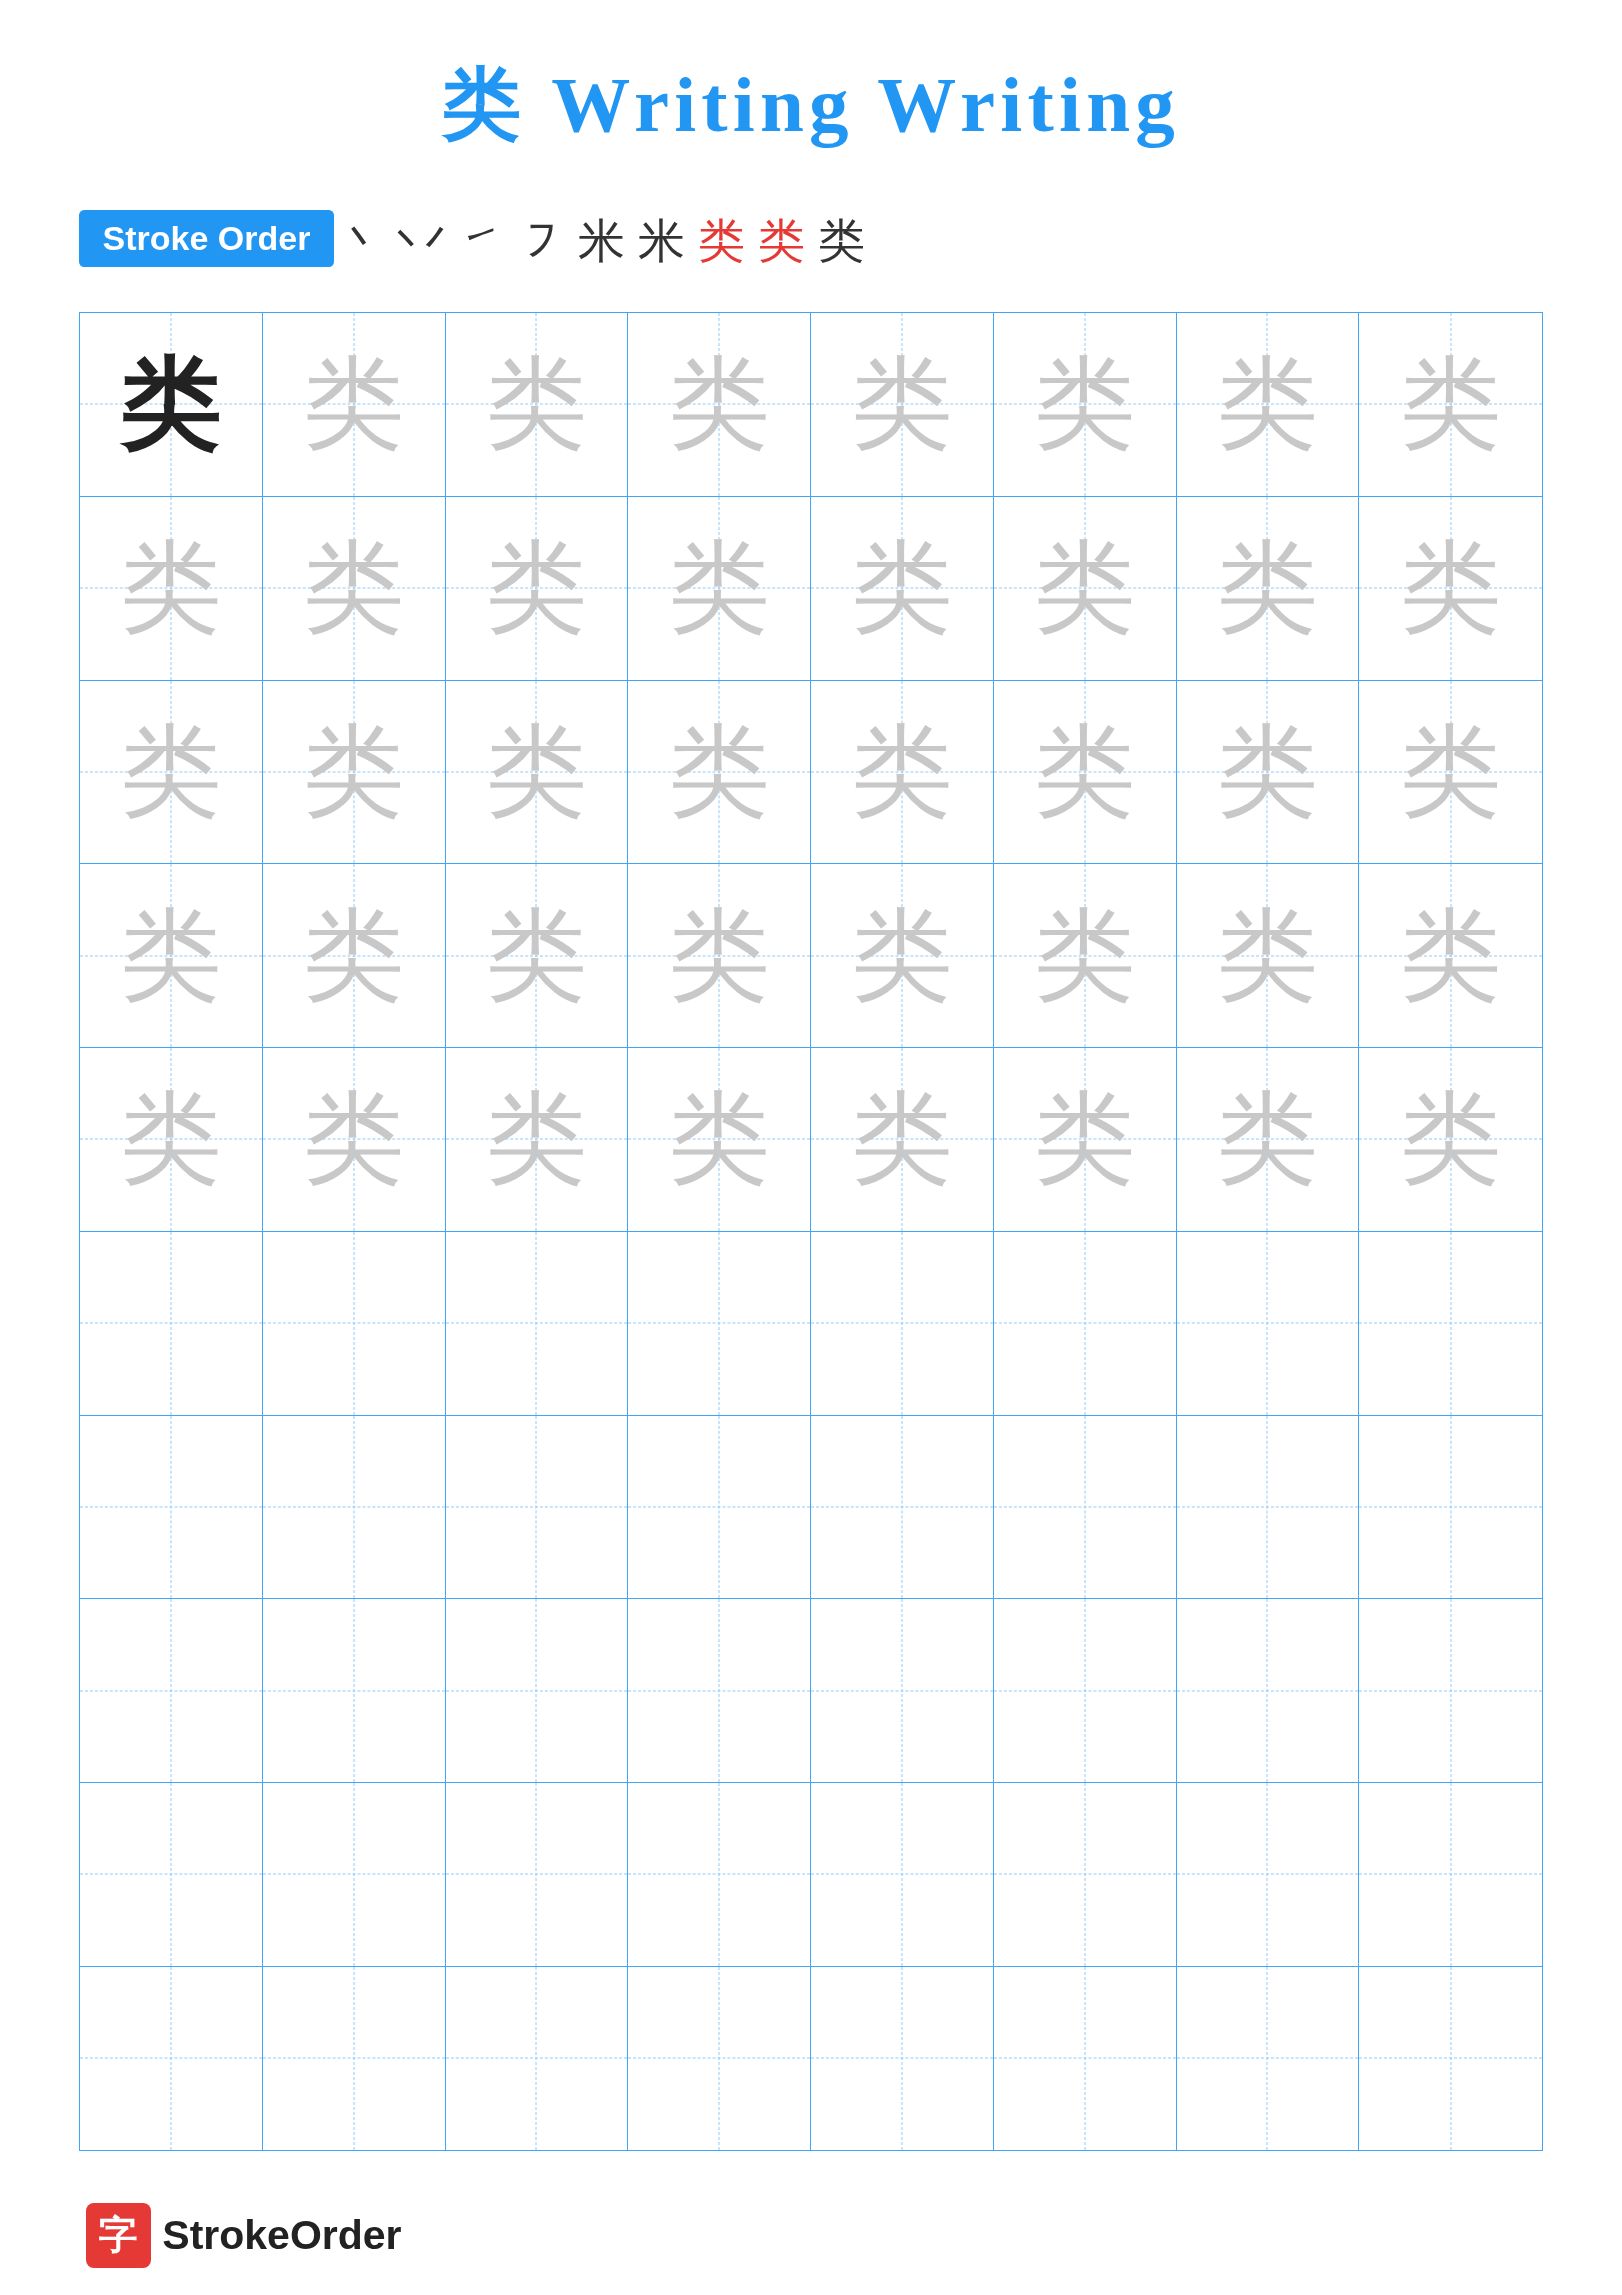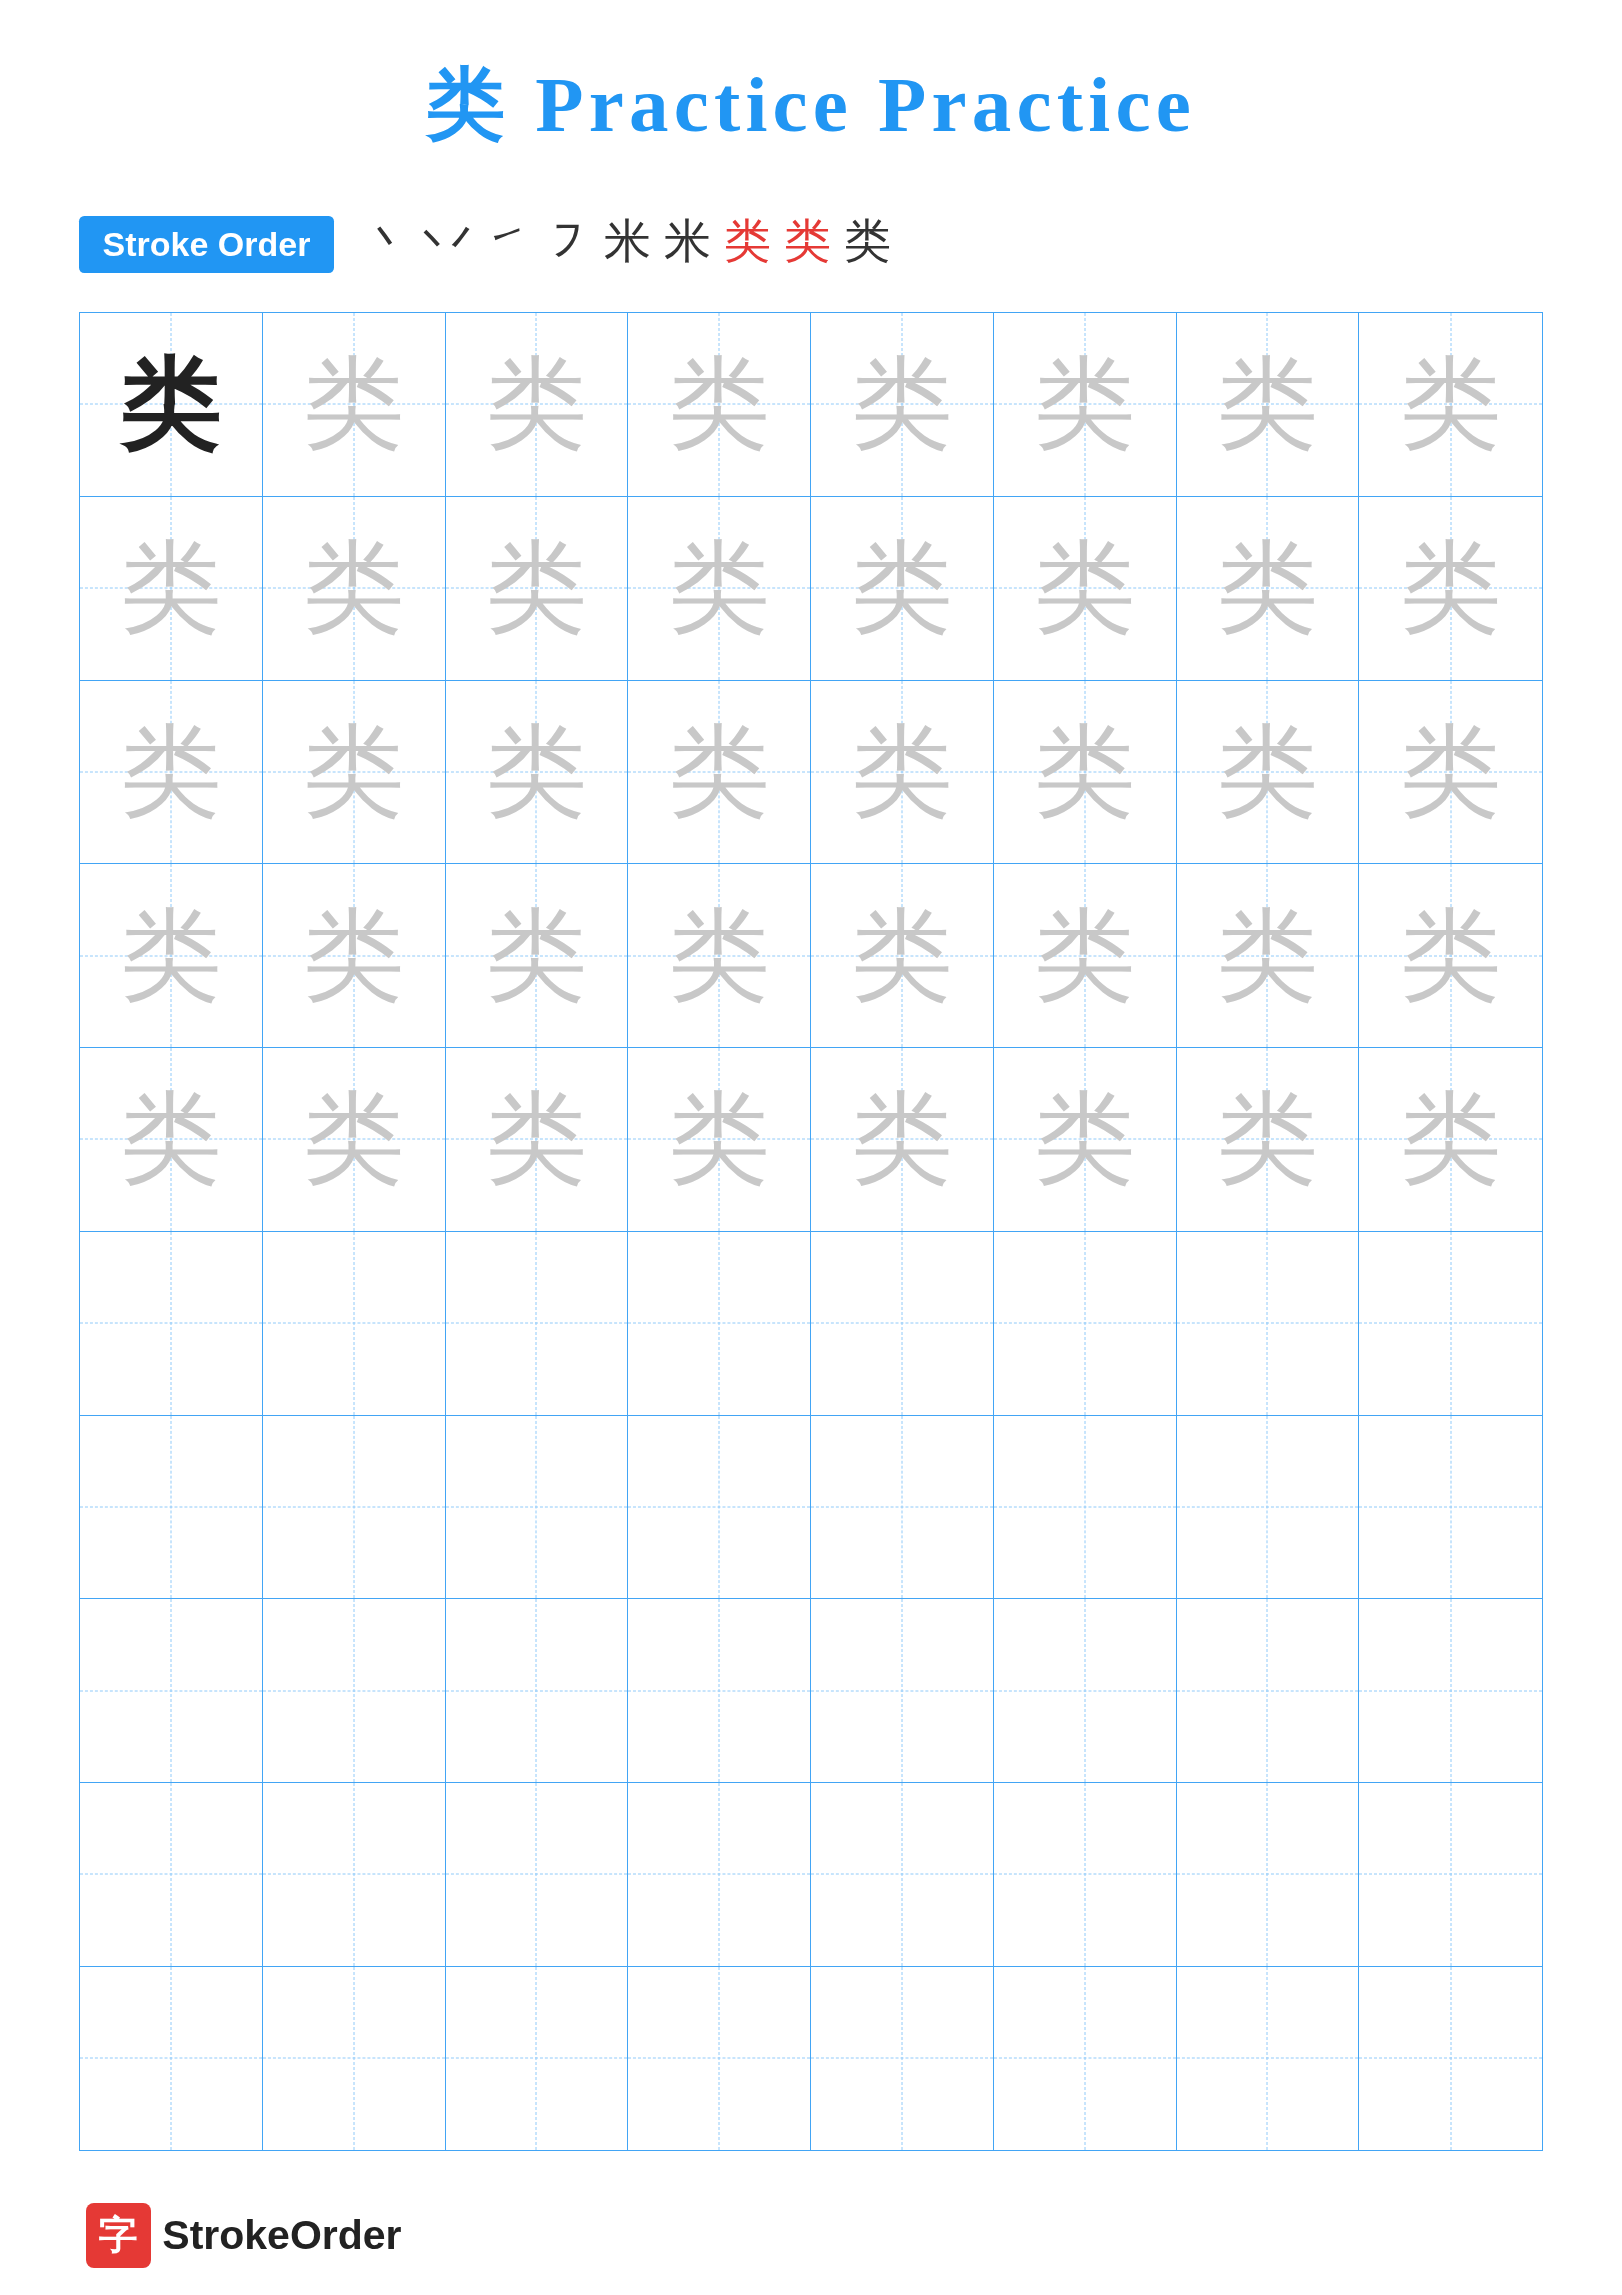--- a/index.html
+++ b/index.html
@@ -19,23 +19,23 @@
       font-size: 79px;
       font-weight: bold;
       color: #2196F3;
       margin-bottom: 52px;
       letter-spacing: 5.2px;
     }
 
     
     .stroke-order-row {
       display: flex;
-      align-items: flex-end;
+      align-items: flex-start;
       margin-bottom: 39px;
-      gap: 30px;
+      gap: 4px;
     }
 
     .stroke-order-badge {
       background: #2196F3;
       color: white;
       font-size: 34px;
       padding: 9.2px 23.6px;
       border-radius: 5.2px;
       font-family: sans-serif;
       font-weight: bold;
@@ -168,21 +168,21 @@
     .footer-logo-text {
       font-size: 41px;
       font-weight: bold;
       color: #222;
       font-family: sans-serif;
     }
   </style>
 </head>
 <body>
 
-<h1 class="page-title">类 Practice Practice</h1>
+<h1 class="page-title">类 Writing Writing</h1>
 
 <div class="stroke-order-row">
   <span class="stroke-order-badge">Stroke Order</span>
   <div class="stroke-order-chars">
     <span class="stroke-char">丶</span>
     <span class="stroke-char">丷</span>
     <span class="stroke-char">㇀</span>
     <span class="stroke-char">㇇</span>
     <span class="stroke-char">米</span>
     <span class="stroke-char">米</span>

